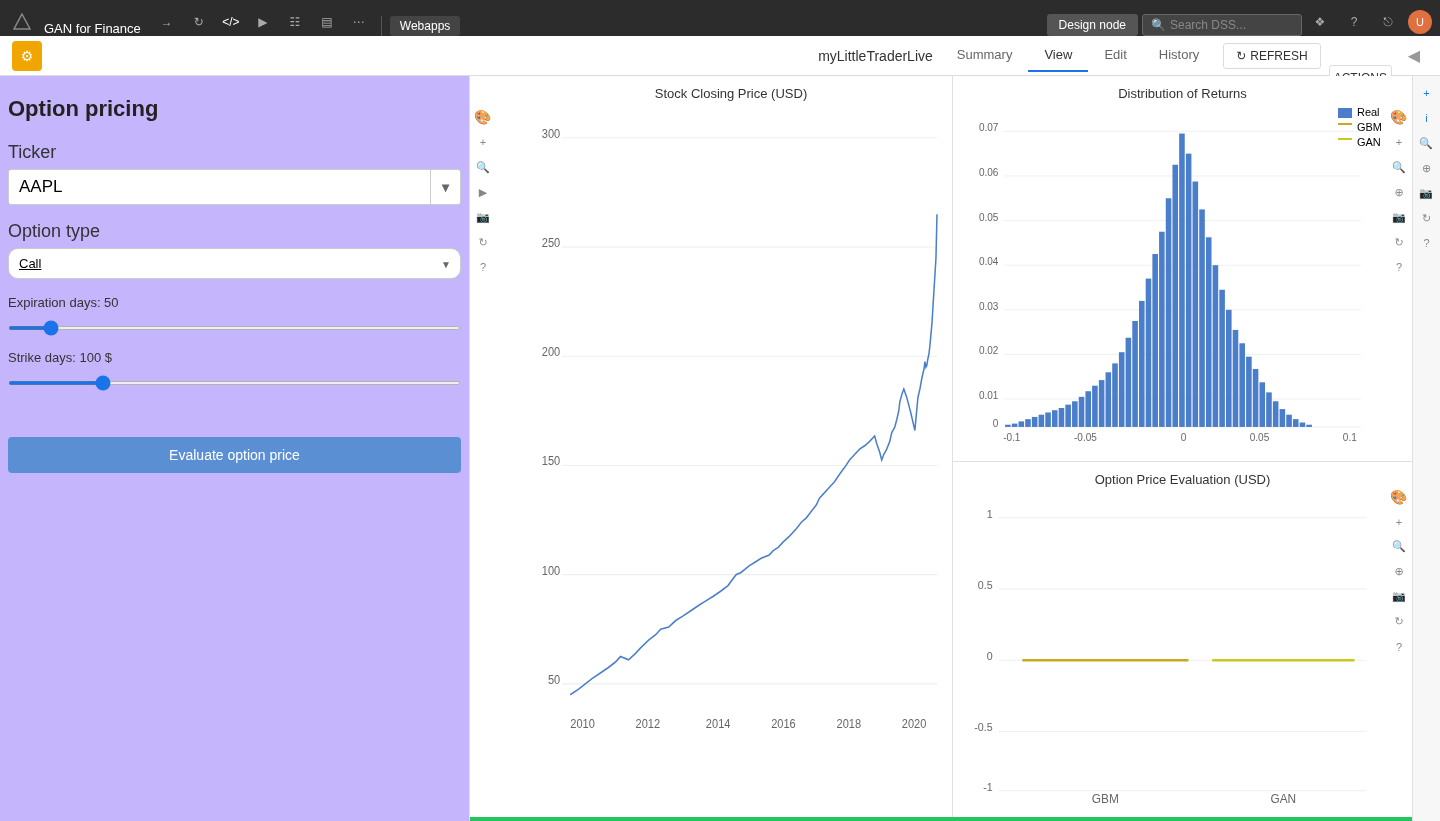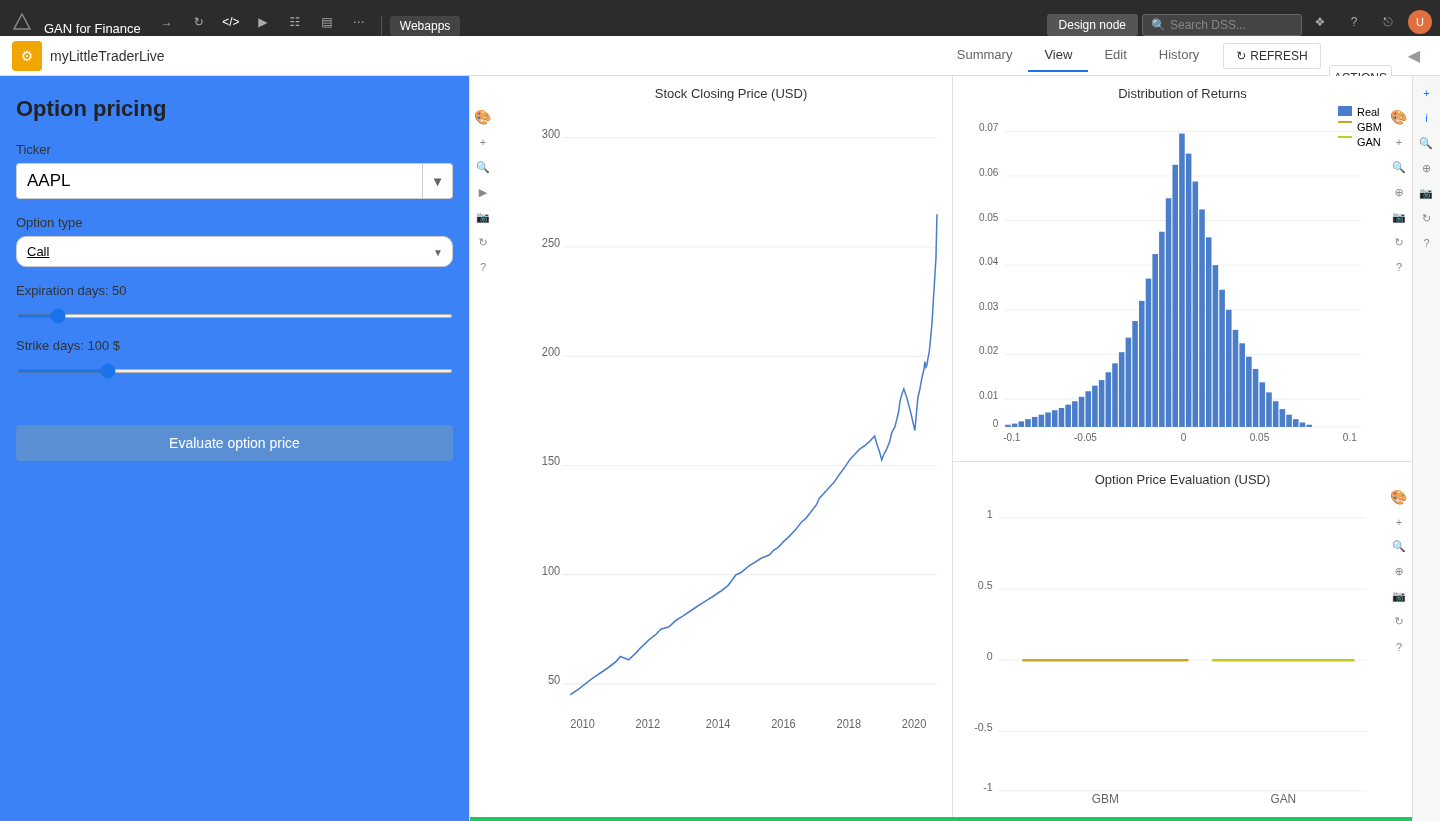--- a/index.html
+++ b/index.html
@@ -92,20 +92,21 @@
       align-items: center;
       justify-content: center;
       color: #fff;
       font-size: 14px;
     }
     .webapp-name {
       font-size: 14px;
       font-weight: 500;
       color: #333;
       flex: 1;
+      text-align: right;
     }
     .tab-bar {
       display: flex;
       gap: 0;
       align-items: center;
     }
     .tab-item {
       padding: 8px 16px;
       font-size: 13px;
       color: #666;
@@ -157,35 +158,35 @@
 
     
     .main-layout {
       display: flex;
       height: calc(821px - 76px);
     }
 
     
     .left-panel {
       width: 470px;
-      background: #3b82f6;
+      background: #c4b5fd;
       border-right: 1px solid #e0e0e0;
-      padding: 20px 16px;
+      padding: 20px 8px;
       flex-shrink: 0;
       overflow-y: auto;
     }
     .page-title {
       font-size: 22px;
       font-weight: 600;
       color: #222;
       margin-bottom: 20px;
     }
     .form-group { margin-bottom: 16px; }
     .form-label {
-      font-size: 13px;
+      font-size: 18px;
       color: #333;
       margin-bottom: 6px;
       display: block;
     }
     .ticker-input-wrap {
       display: flex;
       border: 1px solid #ccc;
       border-radius: 3px;
       overflow: hidden;
     }
@@ -335,21 +336,21 @@
       position: absolute;
       right: 30px;
       top: 30px;
       font-size: 11px;
       display: flex;
       flex-direction: column;
       gap: 3px;
     }
     .legend-item {
       display: flex;
-      align-items: flex-start;
+      align-items: flex-end;
       gap: 5px;
     }
     .legend-swatch {
       width: 14px;
       height: 10px;
     }
 
     
     .chart-left-toolbar {
       position: absolute;

